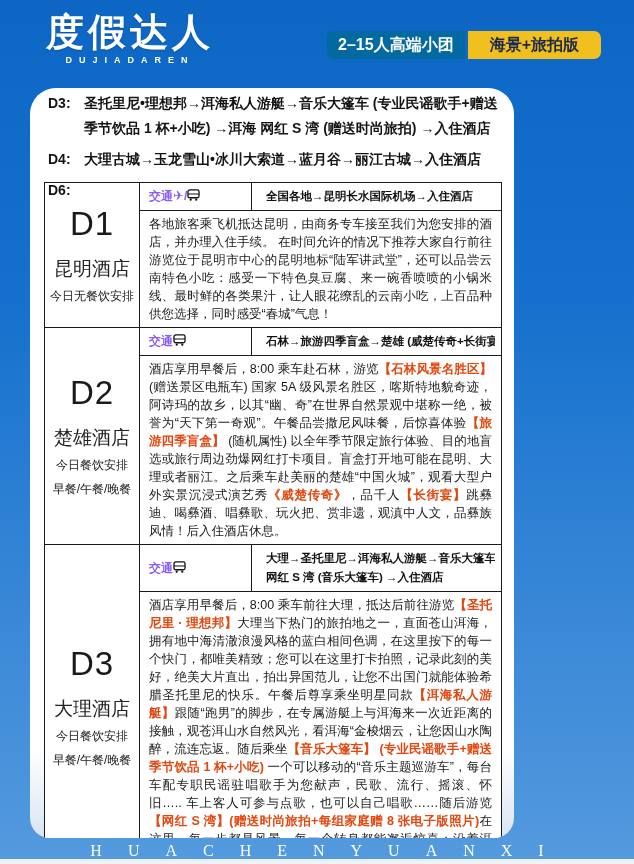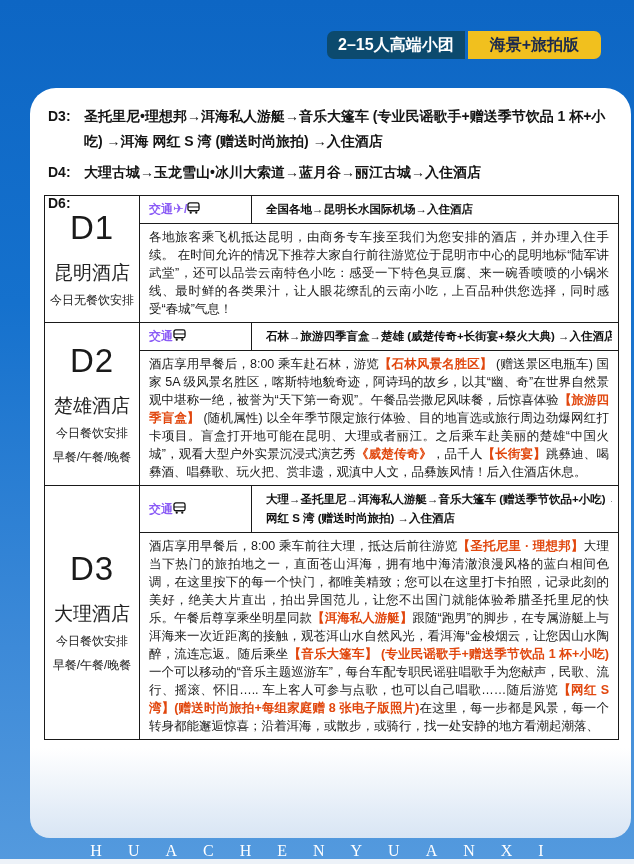--- a/index.html
+++ b/index.html
@@ -8,29 +8,29 @@
     background:linear-gradient(180deg,#0d66c4 0%,#1571cd 35%,#3d8ad8 75%,#549ade 100%);
     font-family:"Liberation Sans", sans-serif;
     -webkit-font-smoothing:antialiased;
   }
   .header{position:absolute;left:0;top:0;width:100%;height:88px;}
   .logo{position:absolute;left:46px;top:10px;color:#ffffff;text-align:center;}
   .logo-cn{font-size:38px;font-weight:bold;letter-spacing:4px;line-height:44px;
            font-family:"DejaVu Serif", serif;text-shadow:0 1px 2px rgba(0,0,0,.18);}
   .logo-en{font-size:9px;letter-spacing:7px;margin-top:1px;font-weight:bold;}
   .badges{position:absolute;right:33px;top:31px;display:flex;height:28px;}
-  .badge-dark{background:#0c4a6e;color:#fff;font-weight:bold;font-size:16px;
+  .badge-dark{background:#0369a1;color:#fff;font-weight:bold;font-size:16px;
               line-height:28px;padding:0 11px;border-radius:7px 0 0 7px;}
   .badge-yellow{background:#f1c01e;color:#1b2a4d;font-weight:bold;font-size:16px;
               line-height:28px;padding:0 22px;border-radius:0 7px 7px 0;margin-left:3px;}
   .card{
-    position:absolute;left:30px;top:88px;width:601px;height:750px;box-sizing:border-box;
+    position:absolute;left:30px;top:88px;width:484px;height:750px;box-sizing:border-box;
     background:linear-gradient(180deg,#ffffff 0%,#ffffff 88%,#d8e5f4 100%);
     border-radius:26px 26px 20px 20px;overflow:hidden;
-    padding:13px 12px 0 14px;
+    padding:0 12px 0 14px;
   }
   .summary{font-size:14px;font-weight:bold;color:#141414;padding:3px 2px 4px 2px;}
   .sum-item{position:relative;padding-left:38px;line-height:25px;margin-bottom:6px;}
   .sum-label{position:absolute;left:2px;top:0;}
   table.itin{width:100%;border-collapse:collapse;table-layout:fixed;}
   table.itin td{border:1.5px solid #1a1a1a;background:#fff;box-sizing:border-box;}
   .day-cell{width:95px;text-align:center;vertical-align:middle;}
   .day-id{font-size:33px;font-weight:500;color:#1a1a1a;letter-spacing:1px;}
   .day-hotel{font-size:19px;color:#222;margin-top:13px;}
   .day-meals div{font-size:12px;color:#222;line-height:19px;margin-top:5px;}
@@ -44,20 +44,24 @@
   .icon-bus svg{vertical-align:-1px;}
   .sep{font-weight:bold;}
   .footer{position:absolute;left:0;top:842px;width:100%;text-align:center;color:#ffffff;
           font-family:"Liberation Serif", serif;font-size:16px;letter-spacing:26px;text-indent:26px;}
   .bottom-bar{position:absolute;left:0;bottom:0;width:100%;height:5px;background:#edf2f8;}
 </style>
 </head>
 <body>
 
 <div class="header">
+  <div class="logo">
+    <div class="logo-cn">度假达人</div>
+    <div class="logo-en">DUJIADAREN</div>
+  </div>
   <div class="badges">
     <div class="badge-dark">2–15人高端小团</div>
     <div class="badge-yellow">海景+旅拍版</div>
   </div>
 </div>
 
 <div class="card">
   <div class="summary">
       <div class="sum-item"><span class="sum-label">D3:</span><span>圣托里尼•理想邦→洱海私人游艇→音乐大篷车 (专业民谣歌手+赠送季节饮品 1 杯+小吃) →洱海 网红 S 湾 (赠送时尚旅拍) →入住酒店</span></div>
       <div class="sum-item"><span class="sum-label">D4:</span><span>大理古城→玉龙雪山•冰川大索道→蓝月谷→丽江古城→入住酒店</span></div>
@@ -118,21 +122,21 @@
             </div>
           </td>
           <td class="transport-cell"><span>交通</span><span class="icon-bus"><svg width="13" height="12" viewBox="0 0 14 13">
                 <rect x="1" y="1" width="12" height="8.5" rx="2" fill="none" stroke="#111" stroke-width="1.4"></rect>
                 <line x1="1" y1="5.4" x2="13" y2="5.4" stroke="#111" stroke-width="1.1"></line>
                 <circle cx="4" cy="11.6" r="1.2" fill="#111"></circle>
                 <circle cx="10" cy="11.6" r="1.2" fill="#111"></circle>
               </svg></span></td>
           <td class="route-cell">
             <div>大理→圣托里尼→洱海私人游艇→音乐大篷车 (赠送季节饮品+小吃) →洱海</div>
-            <div>网红 S 湾 (赠送时尚旅拍) →入住酒店</div>
+            <div>网红 S 湾 (音乐大篷车) →入住酒店</div>
           </td>
         </tr>
         <tr>
           <td class="body-cell" colspan="2"><span>酒店享用早餐后，8:00 乘车前往大理，抵达后前往游览</span><span class="hl" style="color: rgb(225, 71, 14);">【圣托尼里 · 理想邦】</span><span>大理当下热门的旅拍地之一，直面苍山洱海，拥有地中海清澈浪漫风格的蓝白相间色调，在这里按下的每一个快门，都唯美精致；您可以在这里打卡拍照，记录此刻的美好，绝美大片直出，拍出异国范儿，让您不出国门就能体验希腊圣托里尼的快乐。午餐后尊享乘坐明星同款</span><span class="hl" style="color: rgb(225, 71, 14);">【洱海私人游艇】</span><span>跟随“跑男”的脚步，在专属游艇上与洱海来一次近距离的接触，观苍洱山水自然风光，看洱海“金梭烟云，让您因山水陶醉，流连忘返。随后乘坐</span><span class="hl" style="color: rgb(225, 71, 14);">【音乐大篷车】 (专业民谣歌手+赠送季节饮品 1 杯+小吃)</span><span> 一个可以移动的“音乐主题巡游车”，每台车配专职民谣驻唱歌手为您献声，民歌、流行、摇滚、怀旧….. 车上客人可参与点歌，也可以自己唱歌……随后游览</span><span class="hl" style="color: rgb(225, 71, 14);">【网红 S 湾】(赠送时尚旅拍+每组家庭赠 8 张电子版照片)</span><span>在这里，每一步都是风景，每一个转身都能邂逅惊喜；沿着洱海，或散步，或骑行，找一处安静的地方看潮起潮落、</span></td>
         </tr>
       </tbody>
   </table>
 </div>
 
 <div class="footer">HUACHENYUANXI</div>

